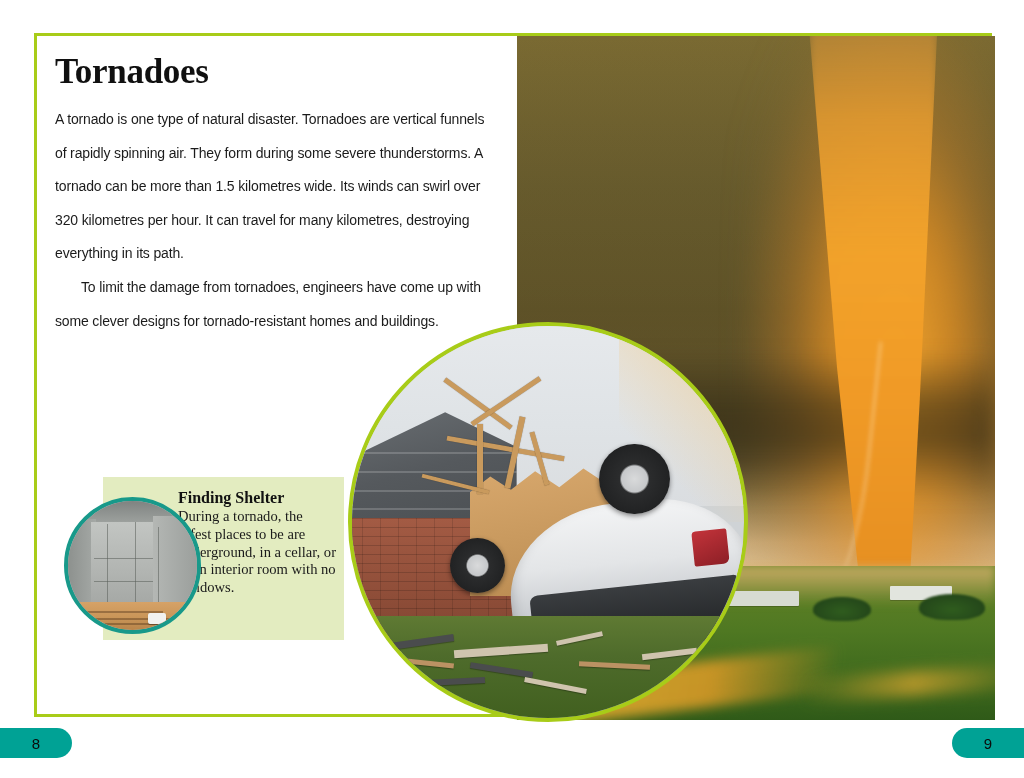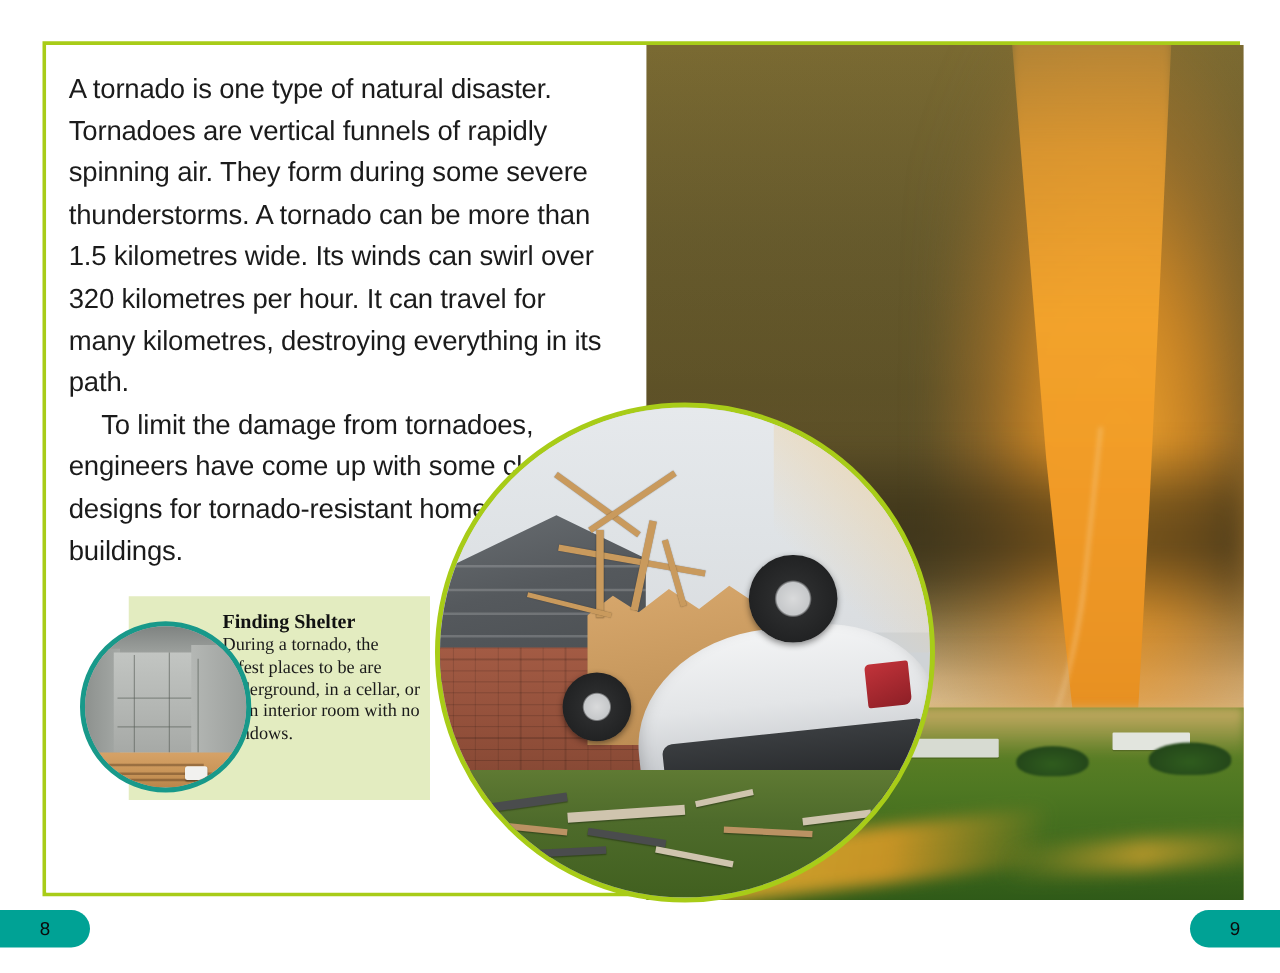--- a/index.html
+++ b/index.html
@@ -35,21 +35,21 @@
     font-family:"Liberation Serif", serif;
     font-weight:bold;
     font-size:35px;
     letter-spacing:-0.3px;
     color:#101010;
     margin:0 0 14px 0;
     line-height:1;
   }
   .body-par{
     font-family:"Liberation Sans", sans-serif;
-    font-size:22px;
+    font-size:14px;
     line-height:33.6px;
     color:#1b1b1b;
     margin:0;
     letter-spacing:-0.15px;
   }
   .body-par.indent{ text-indent:26px; }
 
   
   #tornado-photo{
     position:absolute;
@@ -400,20 +400,21 @@
       <div class="tree" style="left:24%;top:30%;width:17%;height:22%;"></div>
       <div class="tree" style="left:62%;top:20%;width:12%;height:16%;"></div>
       <div class="tree" style="left:84%;top:18%;width:14%;height:17%;"></div>
 
       <div id="field-gold"></div>
       <div id="field-gold2"></div>
     </div>
   </div>
 
   <div id="text-col">
+    <h1 id="page-title">Tornadoes</h1>
     <p class="body-par">A tornado is one type of natural disaster. Tornadoes are vertical funnels of rapidly spinning air. They form during some severe thunderstorms. A tornado can be more than 1.5 kilometres wide. Its winds can swirl over 320 kilometres per hour. It can travel for many kilometres, destroying everything in its path.</p>
     <p class="body-par indent">To limit the damage from tornadoes, engineers have come up with some clever designs for tornado-resistant homes and buildings.</p>
   </div>
 
   <div id="damage-circle">
     <div id="dmg-sky"></div>
     <div id="dmg-sky-warm"></div>
 
     <div id="dmg-roof">
       <div class="shingle-line" style="top:30%"></div>

